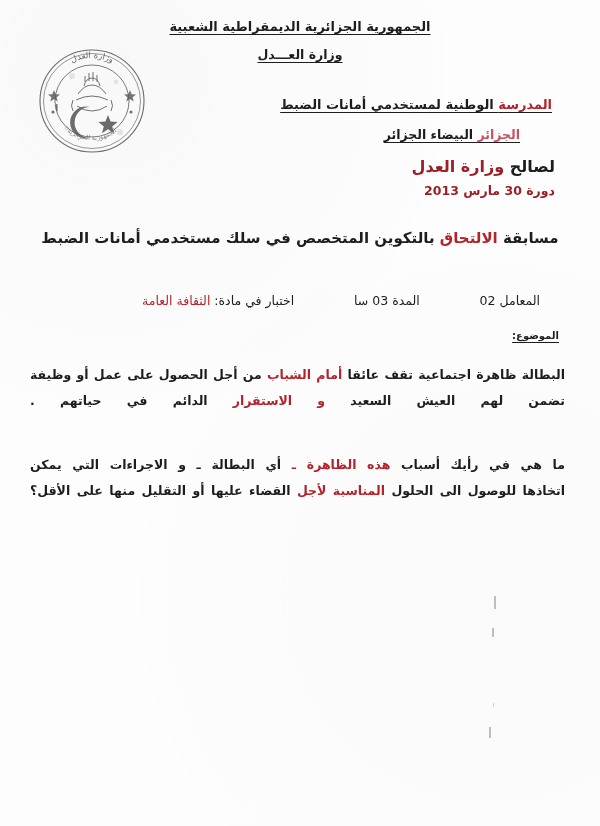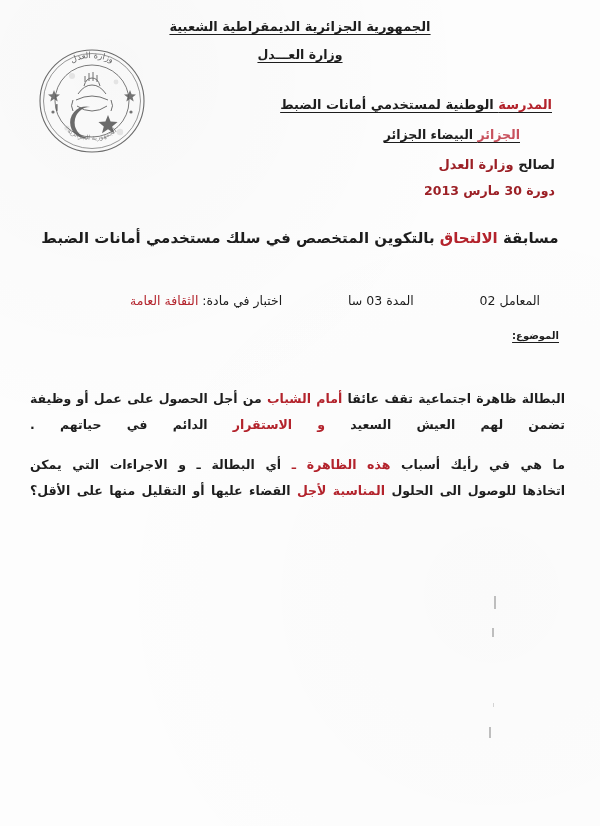--- a/index.html
+++ b/index.html
@@ -40,53 +40,53 @@
 
   
   .scan { filter: blur(.18px); }
 
   
   #republic  { top: 20px;  left: 0; right: 0; text-align: center; font-size: 13px; }
   #ministry  { top: 48px;  left: 0; right: 0; text-align: center; font-size: 12.5px; }
 
   #school    { top: 98px;  right: 48px; font-size: 13px; }
   #city      { top: 128px; right: 80px; font-size: 12.5px; }
-  #benefit   { top: 158px; right: 45px; font-size: 13px; font-weight: 700; }
+  #benefit   { top: 158px; right: 45px; font-size: 16px; font-weight: 700; }
   #session   { top: 184px; right: 45px; font-size: 12.5px; font-weight: 700; }
 
   
   #contest1  { top: 230px; left: 0; right: 0; text-align: center; font-size: 15px; }
   #contest2  { top: 253px; left: 0; right: 0; text-align: center; font-size: 12.5px; font-weight: 400; }
 
   
   #meta {
     position: absolute;
     top: 293px;
     right: 60px;
     left: 130px;
     display: flex;
     flex-direction: row;
     justify-content: space-between;
     align-items: baseline;
     font-size: 12.5px;
     font-weight: 400;
   }
-  #meta > div { white-space: nowrap; }
+  #meta > div { white-space: nowrap; margin-left: 12px; }
 
   
   #subject { top: 330px; right: 41px; font-size: 10px; }
 
   
   .para {
     position: absolute;
     font-size: 12.5px;
     font-weight: 700;
     line-height: 26px;
   }
-  #p1 { top: 362px; right: 35px; left: 30px; text-align: justify; text-align-last: justify; margin-top: 24px; }
+  #p1 { top: 362px; right: 35px; left: 30px; text-align: justify; text-align-last: justify; }
   #p2 { top: 452px; right: 35px; left: 30px; text-align: justify; text-align-last: justify; }
 
   .para .l { display: block; white-space: nowrap; }
   #p1 .l, #p2 .l { text-align: justify; }
 
   
   #seal {
     position: absolute;
     top: 42px;
     left: 32px;

